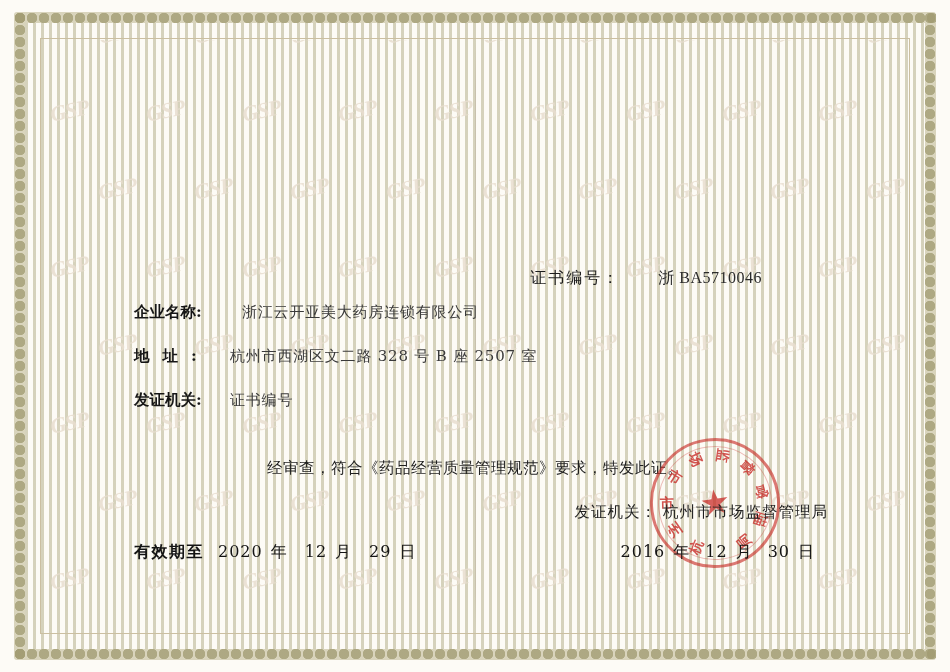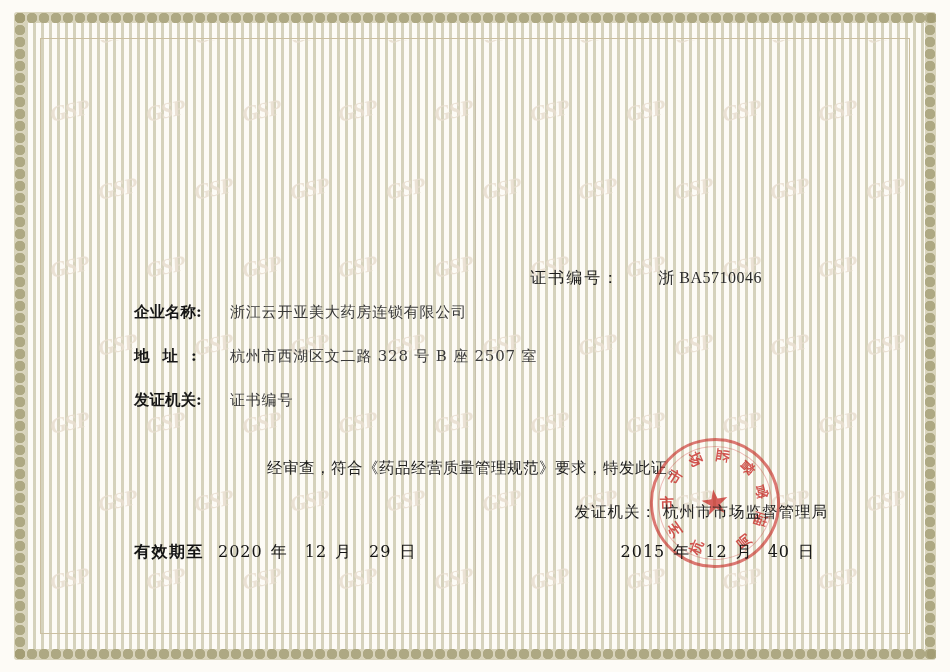--- a/index.html
+++ b/index.html
@@ -182,21 +182,21 @@
   }
   .field-label.spread {
     letter-spacing: 13px;
   }
   .field-value {
     font-family: "DejaVu Serif", serif;
     color: #3a3a3a;
     font-size: 15px;
     letter-spacing: 0.8px;
   }
-  .field-company { top: 262px; }
+  .field-company { top: 262px; gap: 12px; }
   .field-address { top: 306px; }
   .field-scope   { top: 350px; }
 
   .statement {
     position: absolute;
     top: 418px;
     left: 0;
     right: 0;
     text-align: center;
     font-family: "DejaVu Serif", serif;
@@ -445,23 +445,23 @@
       <span class="valid-label">有效期至</span>
       <span class="num">2020</span>
       <span class="unit">年</span>
       <span class="num">12</span>
       <span class="unit">月</span>
       <span class="num">29</span>
       <span class="unit">日</span>
     </div>
 
     <div class="issue-row">
-      <span class="num">2015</span>
+      <span class="num">2016</span>
       <span class="unit">年</span>
       <span class="num">12</span>
       <span class="unit">月</span>
-      <span class="num">40</span>
+      <span class="num">30</span>
       <span class="unit">日</span>
     </div>
 
 
   </div>
 </div>
 
 </body></html>

